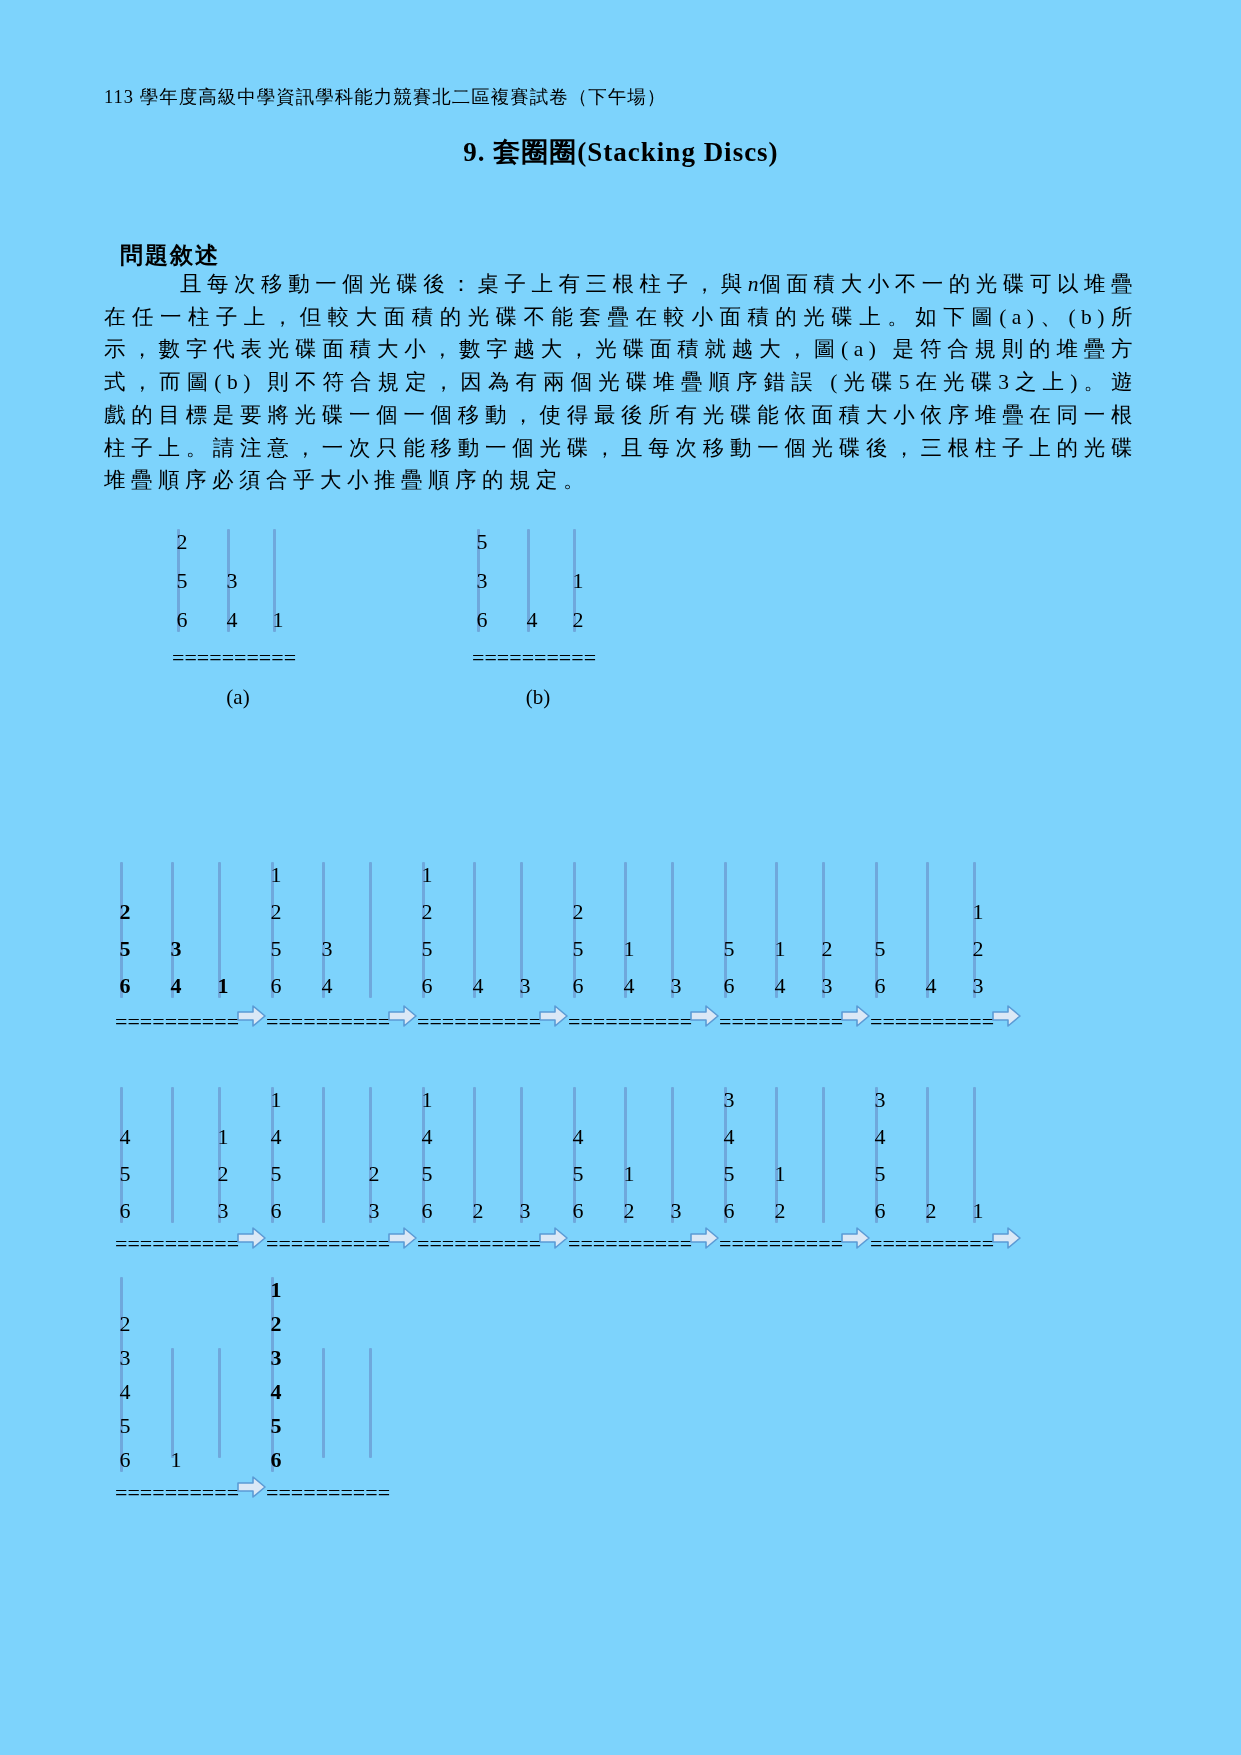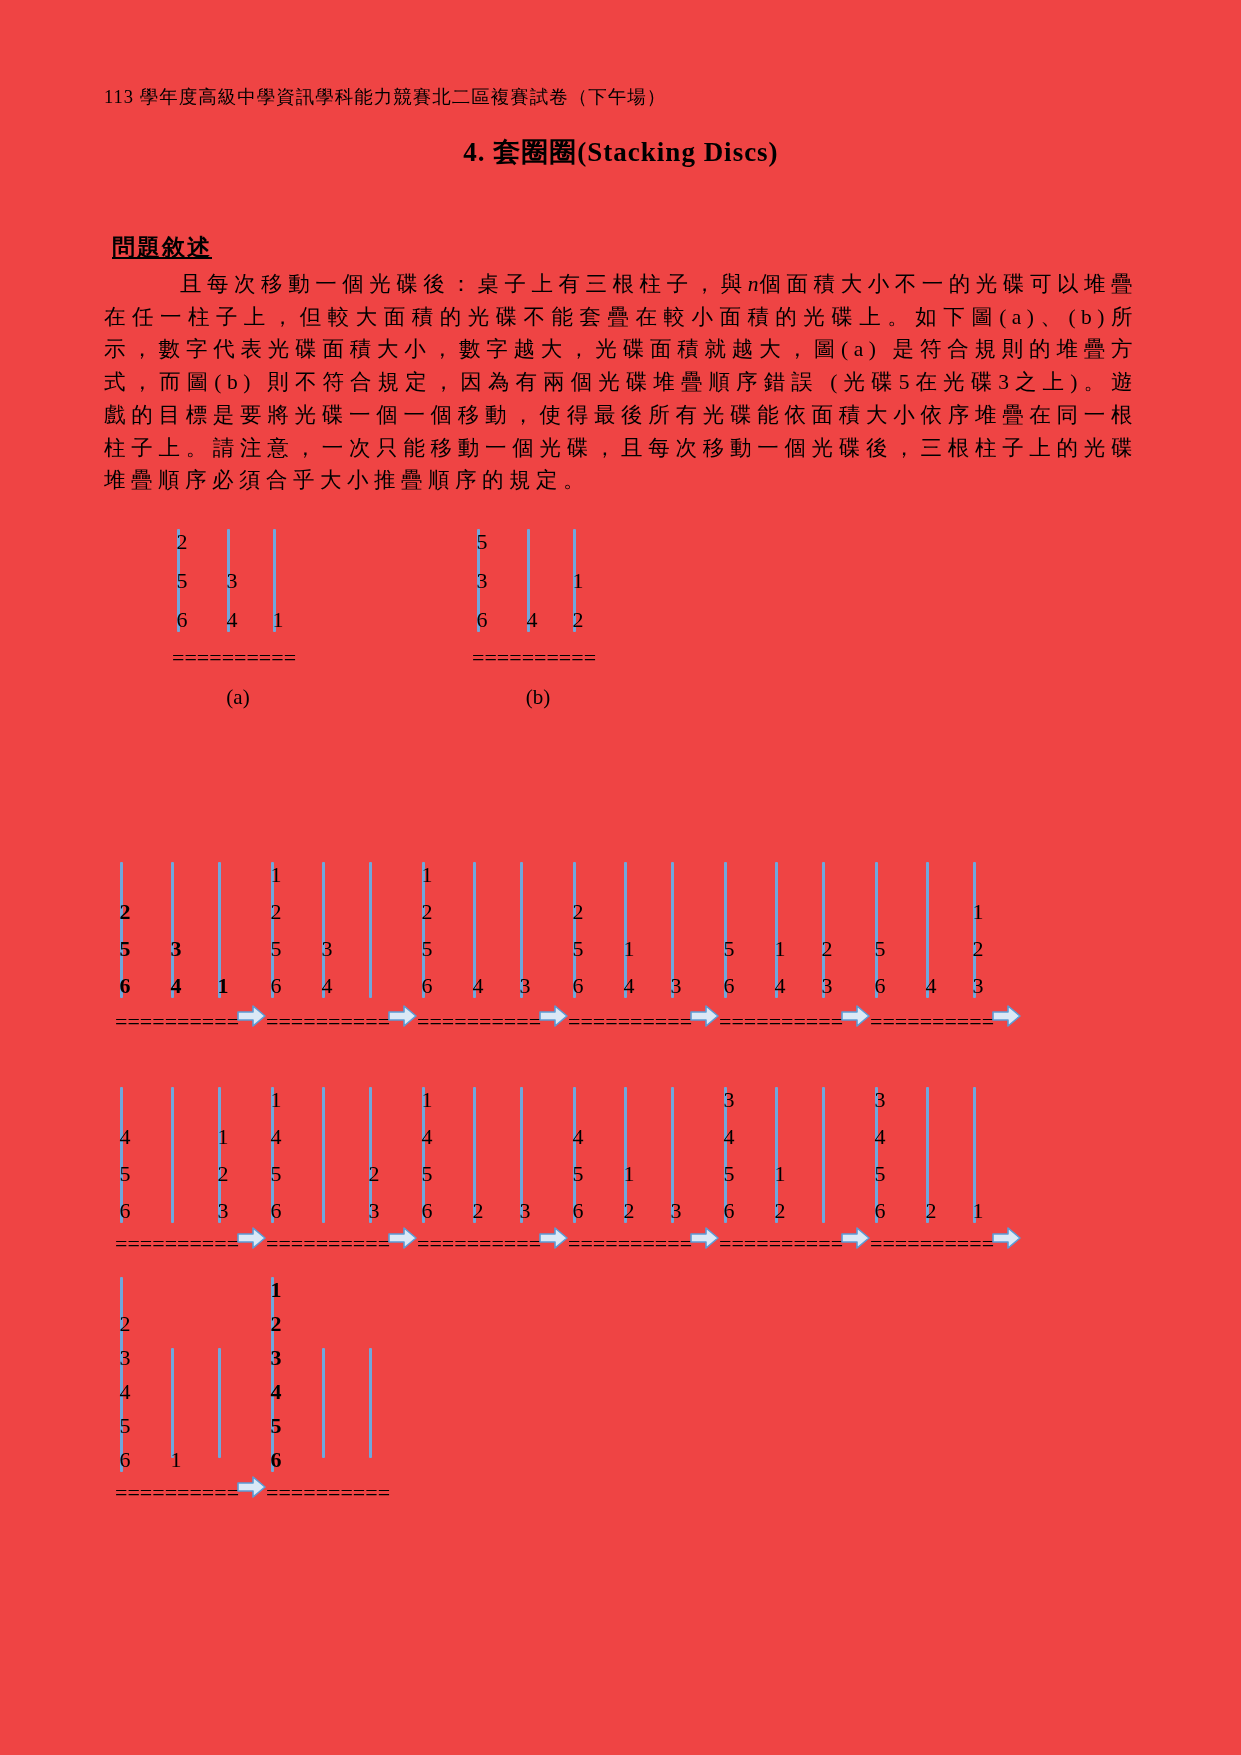--- a/index.html
+++ b/index.html
@@ -1,39 +1,38 @@
 <!DOCTYPE html>
 <html><head>
 <meta charset="utf-8">
 <style>
   html,body{margin:0;padding:0;background:#e8e8e8;}
   .page{
     position:relative;
     width:1241px;height:1755px;
-    background:#ef4444;
+    background:#7dd3fc;
     margin:0 auto;
     overflow:hidden;
     font-family:"Liberation Serif","DejaVu Serif",serif;
     color:#000;
   }
   .abs{position:absolute;}
   .header{
     left:104px;top:84px;width:1040px;
     font-size:18.5px;letter-spacing:1px;
   }
   .title{
     left:104px;top:134px;width:1034px;
     font-size:27px;font-weight:700;text-align:center;letter-spacing:1px;
     margin:0;
   }
   .section-heading{
     left:104px;top:224px;
     font-size:23px;font-weight:700;letter-spacing:2px;
-    margin:8px;
-    text-decoration:underline;
+    margin:16px;
   }
   .para{
     left:104px;width:1034px;
     font-size:21.5px;line-height:32.7px;letter-spacing:5.5px;
     text-align:justify;text-justify:inter-character;
     text-indent:76px;
     margin:0;
   }
   .para i{font-style:italic;letter-spacing:1px;}
   .pillar{position:absolute;width:2.5px;border-radius:1px;}
@@ -52,21 +51,21 @@
   }
   .arrow-wrap{position:absolute;width:30px;height:24px;}
 </style>
 </head>
 <body>
 
 <div class="page">
 
   <div class="abs header">113 學年度高級中學資訊學科能力競賽北二區複賽試卷（下午場）</div>
 
-  <h1 class="abs title">4. 套圈圈(Stacking Discs)</h1>
+  <h1 class="abs title">9. 套圈圈(Stacking Discs)</h1>
 
   <h2 class="abs section-heading">問題敘述</h2>
 
   <p class="abs para" style="top:268px"><span>且每次移動一個光碟後：桌子上有三根柱子，與</span><i>n</i><span>個面積大小不一的光碟可以堆疊在任一柱子上，但較大面積的光碟不能套疊在較小面積的光碟上。如下圖(a)、(b)所示，數字代表光碟面積大小，數字越大，光碟面積就越大，圖(a) 是符合規則的堆疊方式，而圖(b) 則不符合規定，因為有兩個光碟堆疊順序錯誤 (光碟5在光碟3之上)。遊戲的目標是要將光碟一個一個移動，使得最後所有光碟能依面積大小依序堆疊在同一根柱子上。請注意，一次只能移動一個光碟，且每次移動一個光碟後，三根柱子上的光碟堆疊順序必須合乎大小推疊順序的規定。</span></p>
 
   <div id="figure1-layer" class="abs" style="left:0;top:0;width:1241px;height:0;">
       <div class="pillar" style="left: 177px; top: 529px; height: 103px; background: rgb(111, 168, 220);"></div>
       <div class="disc-num" style="left: 165px; top: 525px;">2</div>
       <div class="disc-num" style="left: 165px; top: 564px;">5</div>
       <div class="disc-num" style="left: 165px; top: 603px;">6</div>

